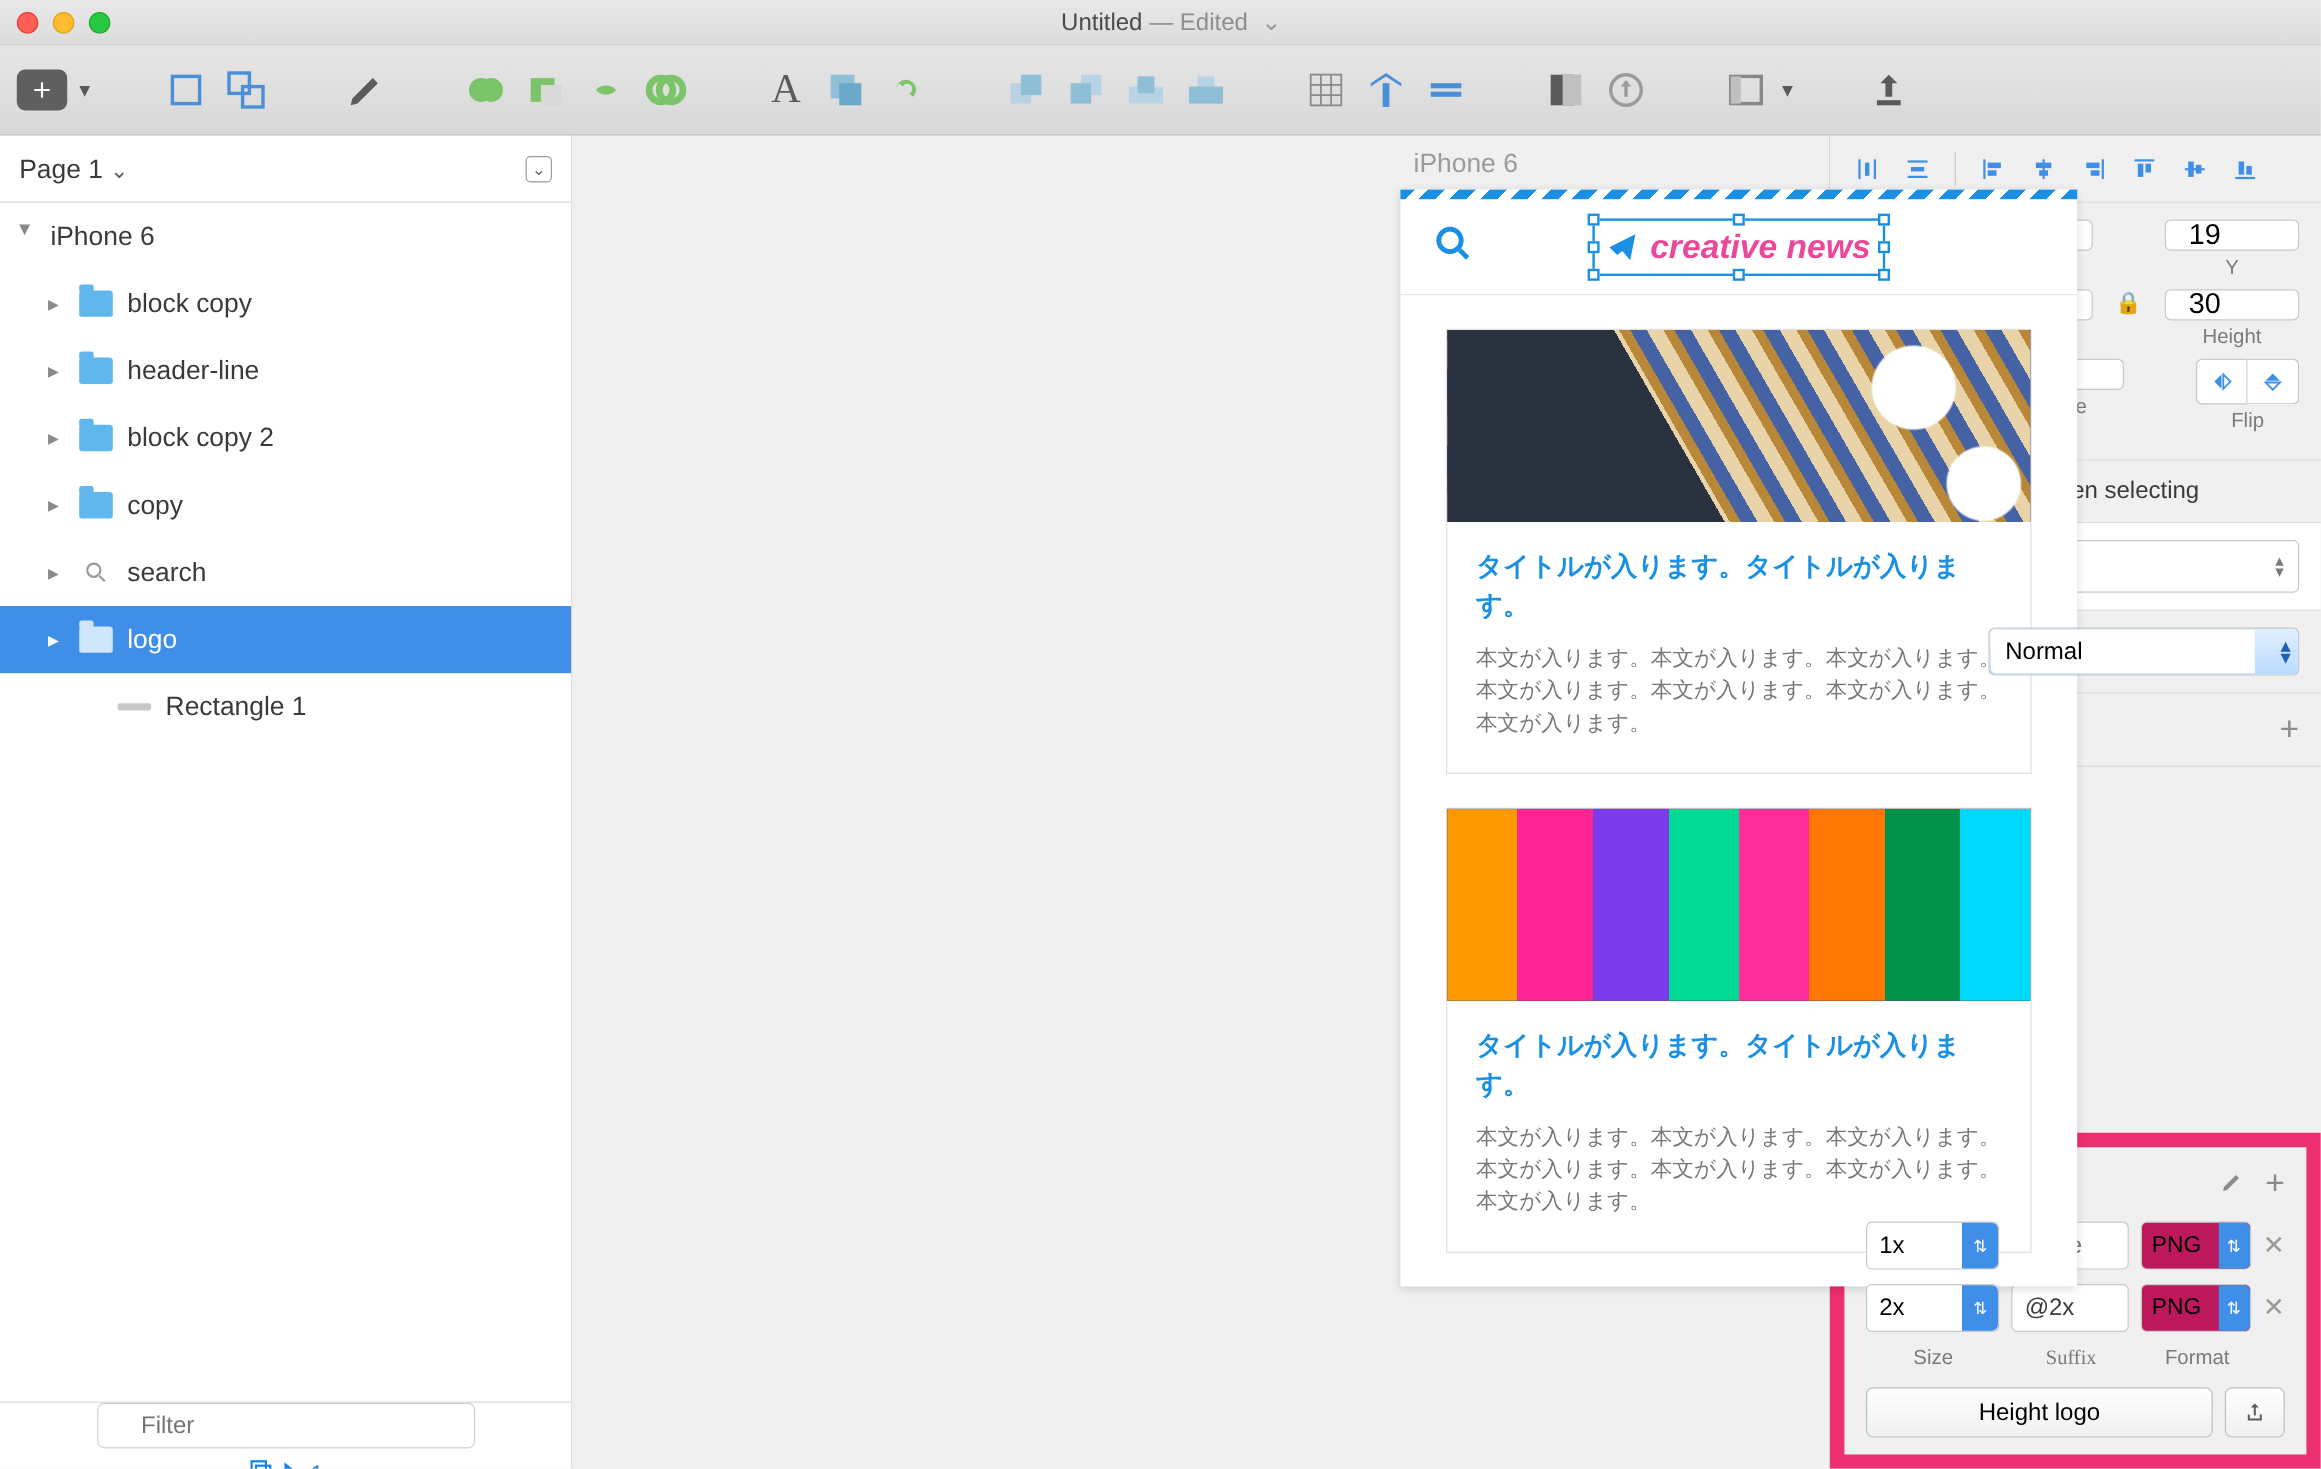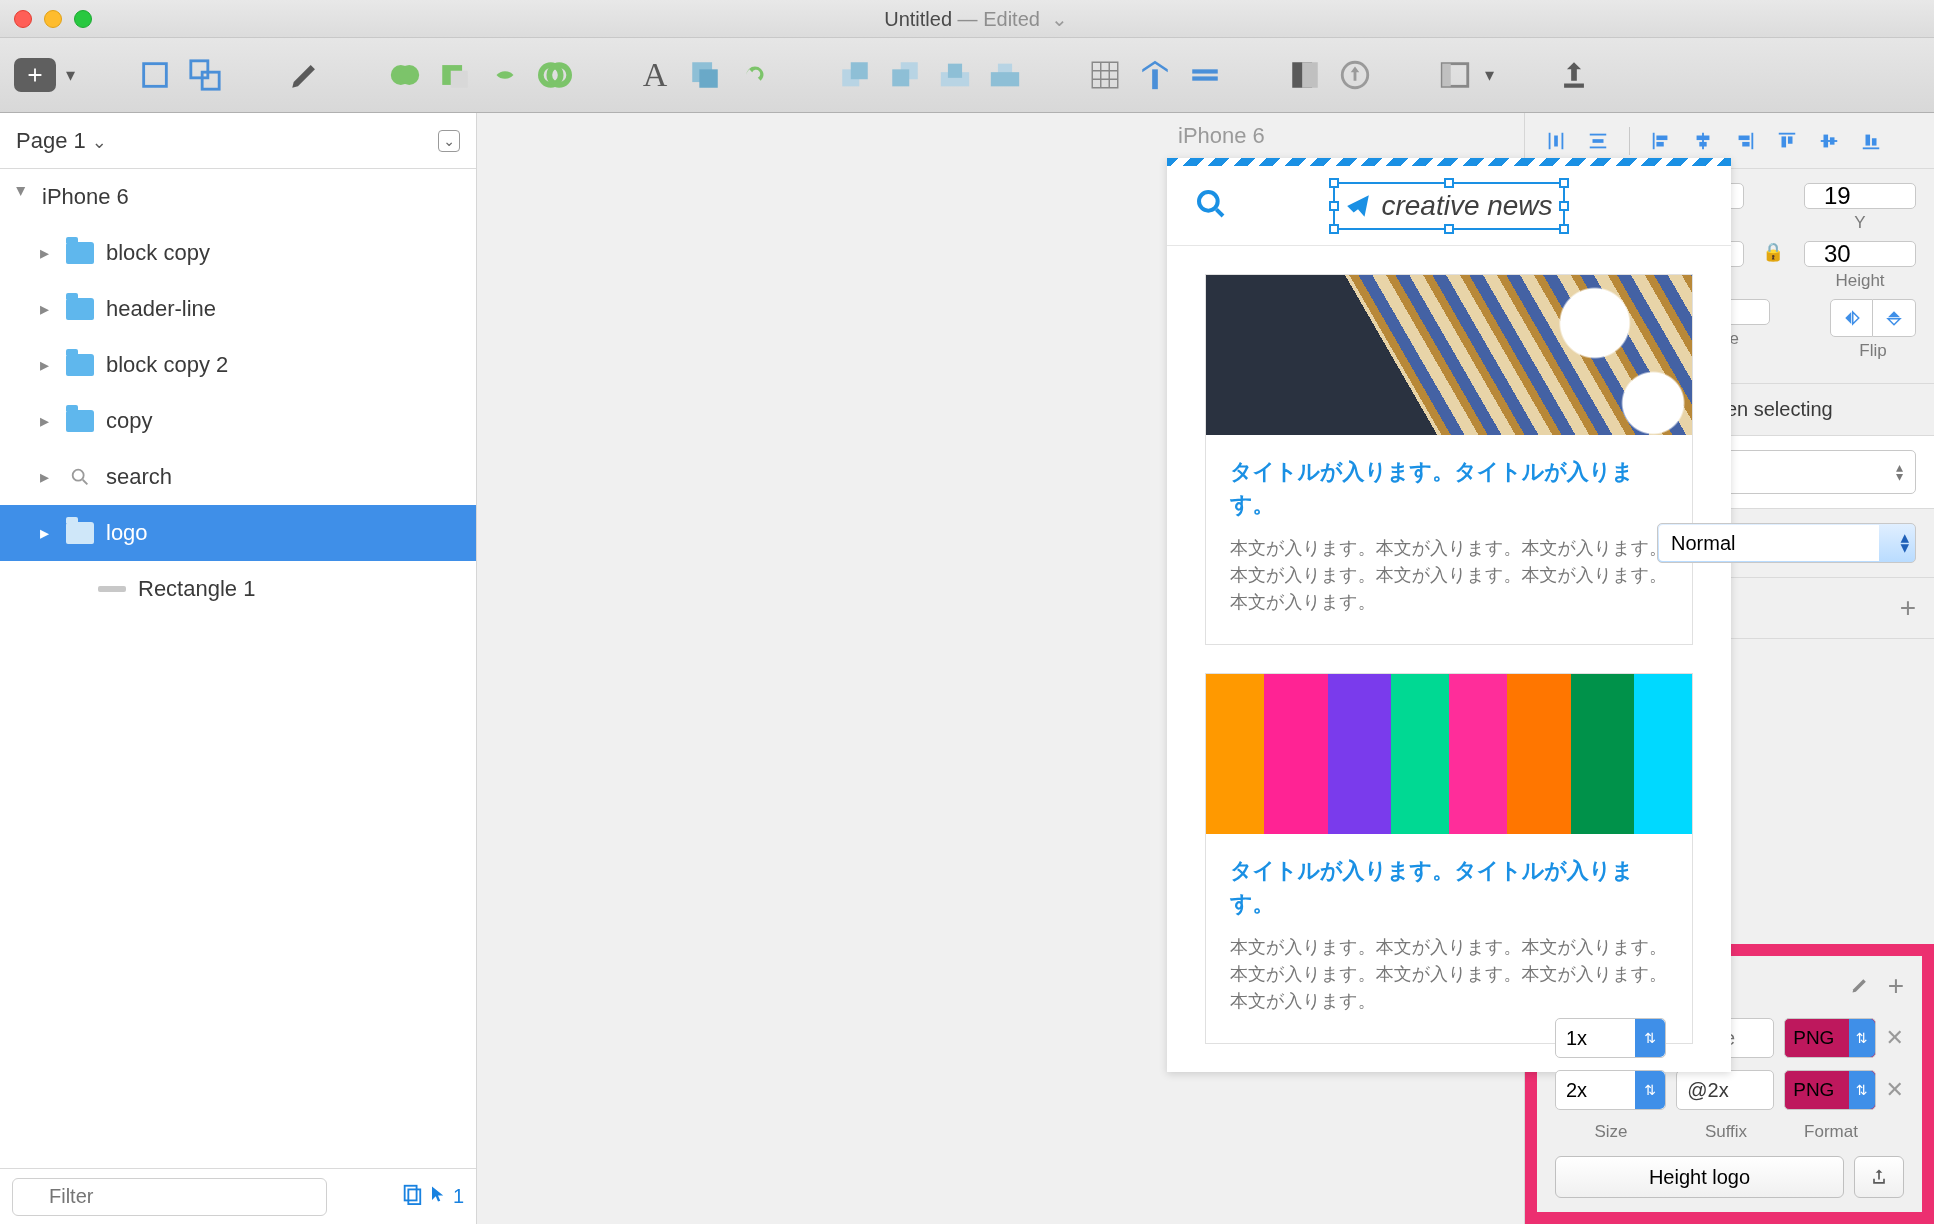--- a/index.html
+++ b/index.html
@@ -37,41 +37,41 @@
 .disclose.open { transform: rotate(90deg); display: inline-block; }
 .layer-row.selected .disclose { color: #fff; }
 .folder-icon { width: 28px; height: 22px; background: #5fb7ed; border-radius: 3px 3px 2px 2px; margin: 0 12px 0 6px; position: relative; }
 .folder-icon::before { content: ""; position: absolute; top: -5px; left: 0; width: 12px; height: 6px; background: #5fb7ed; border-radius: 2px 2px 0 0; }
 .layer-row.selected .folder-icon { background: #cfe7f9; }
 .layer-row.selected .folder-icon::before { background: #cfe7f9; }
 .search-icon-layer { width: 28px; height: 22px; margin: 0 12px 0 6px; display: flex; align-items: center; justify-content: center; color: #9a9a9a; }
 .rect-icon { width: 28px; height: 6px; background: #c8c8c8; margin: 0 12px 0 26px; border-radius: 2px; }
 .artboard-row { background: #fff; }
 
-.sidebar-footer { height: 56px; border-top: 1px solid #dadada; display: flex; align-items: center; padding: 0 12px; gap: 8px; }
+.sidebar-footer { height: 56px; border-top: 1px solid #dadada; display: flex; align-items: center; padding: 0 12px; gap: 8px; flex-direction: column; }
 .filter-input { flex: 1; height: 38px; border: 1px solid #d0d0d0; border-radius: 6px; padding: 0 12px 0 36px; font-size: 20px; color: #999; background: #fff; position: relative; }
 .filter-wrap { position: relative; flex: 1; }
 .filter-wrap .search-abs { position: absolute; left: 10px; top: 50%; transform: translateY(-50%); color: #9a9a9a; }
 .footer-icons { display: flex; gap: 6px; align-items: center; color: #1982e0; font-size: 20px; }
 
 
 .canvas { flex: 1; background: #f0f0f0; position: relative; }
 .artboard-label { position: absolute; left: 701px; top: 10px; font-size: 22px; color: #9a9a9a; }
 .artboard { position: absolute; left: 690px; top: 45px; width: 564px; background: #fff; box-shadow: 0 2px 8px rgba(0,0,0,0.15); }
 .hatched { height: 8px; background: repeating-linear-gradient(-45deg, #1a90e4 0 10px, #fff 10px 18px); }
 .app-header { height: 80px; display: flex; align-items: center; justify-content: center; border-bottom: 1px solid #e6e6e6; position: relative; }
 .app-header .search-btn { position: absolute; left: 28px; color: #1a90e4; }
 .logo-box { position: relative; }
 .logo-select { position: absolute; inset: -8px -12px; border: 2px solid #1a90e4; }
 .handle { position: absolute; width: 10px; height: 10px; background: #fff; border: 2px solid #1a90e4; }
 .handle.tl { left: -6px; top: -6px; } .handle.tr { right: -6px; top: -6px; }
 .handle.bl { left: -6px; bottom: -6px; } .handle.br { right: -6px; bottom: -6px; }
 .handle.tc { left: 50%; top: -6px; margin-left: -5px; } .handle.bc { left: 50%; bottom: -6px; margin-left: -5px; }
 .handle.lc { left: -6px; top: 50%; margin-top: -5px; } .handle.rc { right: -6px; top: 50%; margin-top: -5px; }
-.brand { font-family: Georgia, serif; font-style: italic; font-weight: normal; font-size: 28px; color: #404040; display: flex; gap: 10px; align-items: center; }
+.brand { font-family: Georgia, serif; font-style: italic; font-weight: bold; font-size: 28px; color: #ec4899; display: flex; gap: 10px; align-items: center; }
 .card { margin: 28px 38px; border: 1px solid #e0e0e0; }
 .card-img { height: 160px; background: #33343b; position: relative; overflow: hidden; }
 .card-img.img1::after { content: ""; position: absolute; inset: 0; background:
   radial-gradient(circle at 80% 30%, #fff 0 34px, transparent 36px),
   radial-gradient(circle at 80% 30%, #5a3820 0 28px, transparent 29px),
   radial-gradient(circle at 92% 80%, #fff 0 30px, transparent 32px),
   linear-gradient(60deg, #2a3240 40%, transparent 40%),
   repeating-linear-gradient(60deg, #e8d4a8 0 12px, #b88838 12px 20px, #4462a4 20px 32px);
 }
 .card-img.img2::after { content: ""; position: absolute; inset: 0; background:
@@ -119,21 +119,21 @@
 .export-header { display: flex; justify-content: space-between; align-items: center; font-size: 22px; font-weight: 600; margin-bottom: 16px; }
 .export-row { display: flex; gap: 10px; align-items: center; margin-bottom: 12px; }
 .size-sel { width: 112px; height: 40px; border: 1px solid #c8c8c8; border-radius: 5px; background: #fff; display: flex; align-items: center; padding: 0 10px; font-size: 20px; position: relative; }
 .size-sel .sel-chev { position: absolute; right: 0; top: 0; bottom: 0; width: 30px; background: #3f8fe8; border-radius: 0 5px 5px 0; color: #fff; display: flex; align-items: center; justify-content: center; font-size: 14px; }
 .suffix-in { width: 98px; height: 40px; border: 1px solid #c8c8c8; border-radius: 5px; background: #fff; padding: 0 10px; font-size: 20px; color: #9a9a9a; }
 .fmt-sel { width: 92px; height: 40px; border: 1px solid #c8c8c8; border-radius: 5px; background: #be185d; display: flex; align-items: center; padding: 0 8px; font-size: 19px; position: relative; }
 .fmt-sel .sel-chev { position: absolute; right: 0; top: 0; bottom: 0; width: 26px; background: #3f8fe8; border-radius: 0 5px 5px 0; color: #fff; display: flex; align-items: center; justify-content: center; font-size: 14px; }
 .x-remove { color: #9a9a9a; font-size: 22px; }
 .export-labels { display: flex; gap: 10px; font-size: 17px; color: #7a7a7a; margin-bottom: 14px; }
 .export-labels span:nth-child(1){ width: 112px; text-align: center; }
-.export-labels span:nth-child(2){ width: 98px; text-align: center; }
+.export-labels span:nth-child(2){ width: 98px; text-align: center; font-family: Liberation Serif, serif; }
 .export-labels span:nth-child(3){ width: 92px; text-align: center; }
 .export-btn-row { display: flex; gap: 10px; }
 .export-btn { flex: 1; height: 42px; border: 1px solid #c0c0c0; border-radius: 6px; background: linear-gradient(#fff, #f0f0f0); font-size: 20px; display: flex; align-items: center; justify-content: center; }
 .share-btn { width: 50px; height: 42px; border: 1px solid #c0c0c0; border-radius: 6px; background: linear-gradient(#fff, #f0f0f0); display: flex; align-items: center; justify-content: center; }
 .pencil-icon { color: #8a8a8a; margin-right: 12px; }
 </style>
 </head>
 <body>
 
 <div class="titlebar">

